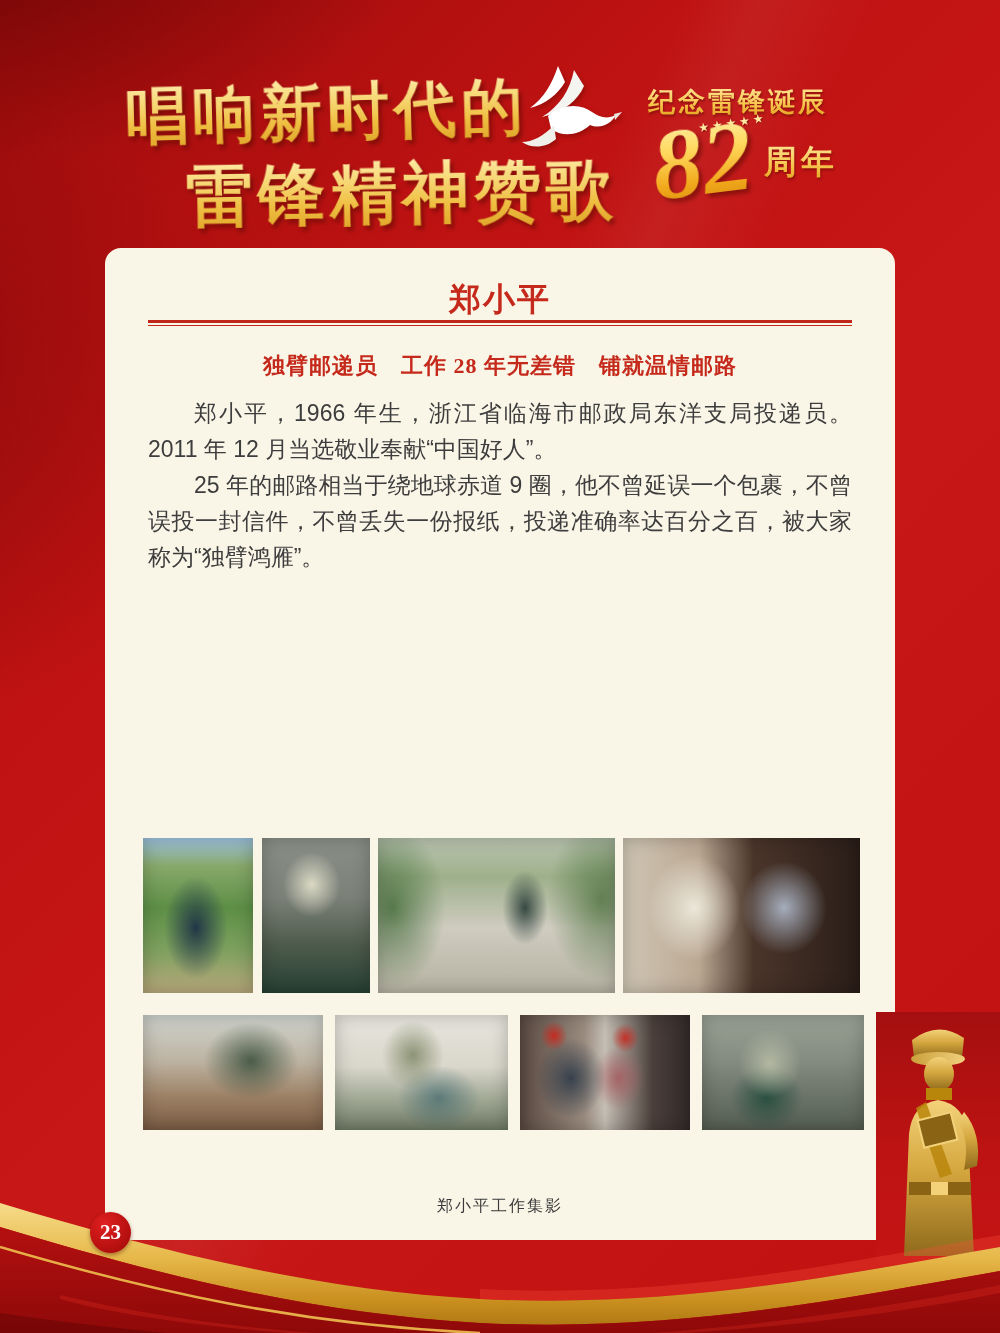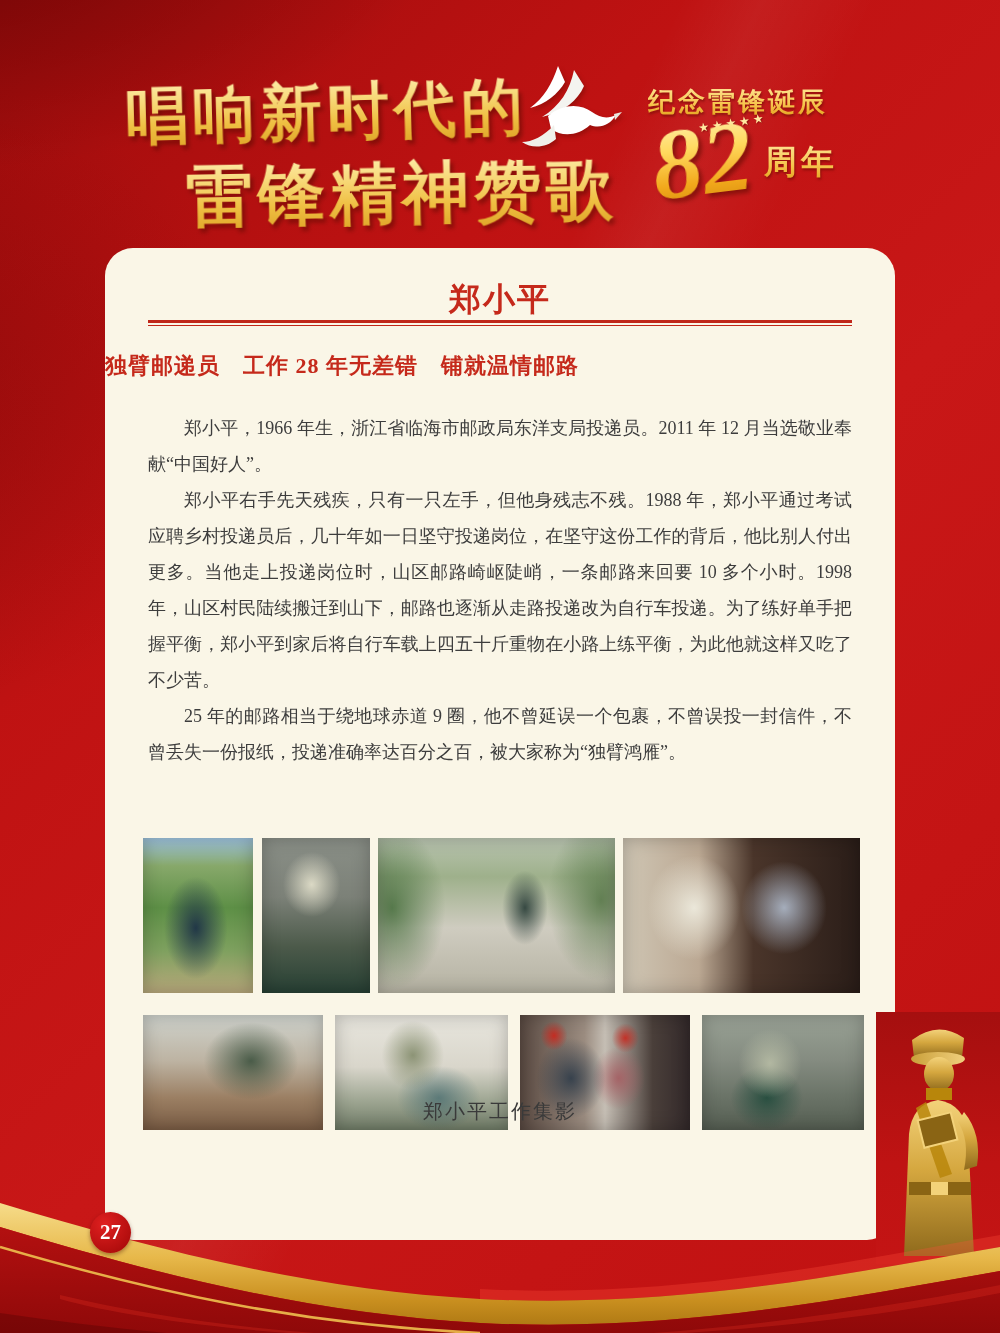--- a/index.html
+++ b/index.html
@@ -40,33 +40,33 @@
     background:linear-gradient(180deg,#fff6c8 0%,#ffd95e 40%,#f2a91c 70%,#cf8408 100%);
     -webkit-background-clip:text; background-clip:text; color:transparent;
     filter:drop-shadow(3px 4px 2px rgba(90,10,0,.55)); }
   .badge-suffix { position:absolute; left:124px; top:60px; font-size:33px; font-weight:800; letter-spacing:4px;
     background:linear-gradient(180deg,#ffe9a0 0%,#f7c64e 55%,#e09a14 100%);
     -webkit-background-clip:text; background-clip:text; color:transparent;
     filter:drop-shadow(1px 2px 1px rgba(90,10,0,.5)); white-space:nowrap; }
 
   
   .card { position:absolute; left:105px; top:248px; width:790px; height:992px;
-    background:#faf6e7; border-radius:28px; z-index:2; }
+    background:#faf6e7; border-radius:16px; z-index:2; }
 
   .card-title { position:absolute; top:30px; left:0; width:100%; text-align:center;
     font-family:"Liberation Serif","DejaVu Serif",serif; font-weight:700;
     font-size:32px; color:#c5291b; letter-spacing:2px; }
   .card-rule { position:absolute; top:72px; left:43px; right:43px; height:6px;
     border-top:3px solid #c0271a; border-bottom:1px solid #c0271a; }
-  .card-subtitle { position:absolute; top:103px; left:0; width:100%; 
+  .card-subtitle { position:absolute; top:103px; left:0; width:100%; text-align:center;
     font-family:"Liberation Serif","DejaVu Serif",serif; font-weight:600;
     font-size:22px; color:#c5291b; letter-spacing:1px; }
 
-  .card-body { position:absolute; top:162px; left:43px; right:43px;
-    font-family:Liberation Serif, serif; font-size:18px;
+  .card-body { position:absolute; top:147px; left:43px; right:43px;
+    font-family:Liberation Sans, sans-serif; font-size:23px;
     line-height:36px; color:#3d3d3d; text-align:justify; }
   .card-body p { text-indent:2em; }
 
   
   .photo { position:absolute; box-shadow:inset 0 0 18px rgba(0,0,0,.25); }
   .row1 .photo { top:590px; height:155px; }
   .row2 .photo { top:767px; height:115px; }
   .r1p1 { left:38px;  width:110px;
     background:radial-gradient(40% 46% at 48% 58%, rgba(25,45,70,.9), rgba(25,45,70,0) 72%),
       linear-gradient(180deg,#9ec3de 0%,#87a86a 18%,#5d8f46 45%,#7da05e 72%,#b9a97c 100%); }
@@ -93,22 +93,22 @@
     background:radial-gradient(10% 16% at 20% 18%, rgba(200,40,30,.95), transparent 80%),
       radial-gradient(10% 16% at 62% 20%, rgba(200,40,30,.9), transparent 80%),
       radial-gradient(26% 45% at 30% 55%, rgba(40,55,70,.85), transparent 78%),
       radial-gradient(20% 35% at 58% 55%, rgba(165,90,95,.85), transparent 78%),
       linear-gradient(90deg,#5a4a42 0%,#9b8c80 38%,#c5beb4 50%,#4a3f3a 78%,#33292a 100%); }
   .r2p4 { left:597px; width:162px;
     background:radial-gradient(26% 40% at 42% 42%, rgba(190,195,170,.8), transparent 75%),
       radial-gradient(28% 35% at 40% 72%, rgba(25,70,55,.8), transparent 80%),
       linear-gradient(180deg,#9aa296 0%,#848b80 40%,#6b7468 70%,#555e52 100%); }
 
-  .photo-caption { position:absolute; top:850px; left:0; width:100%; text-align:center;
-    font-size:20px; color:#3a3a3a; letter-spacing:2px; }
+  .photo-caption { position:absolute; top:948px; left:0; width:100%; text-align:center;
+    font-size:16px; color:#3a3a3a; letter-spacing:2px; }
 
   
   .statue-patch { position:absolute; left:876px; top:1012px; width:124px; height:252px; z-index:3;
     background:linear-gradient(180deg,#a50f0f 0%,#bf1313 60%,#c41414 100%); }
   .statue-patch svg { position:absolute; left:0; top:0; }
 
   .bottom-waves { position:absolute; left:0; top:1195px; width:1000px; height:138px; z-index:4; }
 
   .page-number { position:absolute; left:90px; top:1212px; width:41px; height:41px; z-index:6;
     border-radius:50%; background:radial-gradient(circle at 35% 30%, #e02020, #b00d0d 75%);
@@ -140,21 +140,20 @@
     <div class="badge-suffix">周年</div>
   </div>
 
   <div class="card">
     <div class="card-title">郑小平</div>
     <div class="card-rule"></div>
     <div class="card-subtitle">独臂邮递员　工作 28 年无差错　铺就温情邮路</div>
 
     <div class="card-body">
       <p>郑小平，1966 年生，浙江省临海市邮政局东洋支局投递员。2011 年 12 月当选敬业奉献“中国好人”。</p>
-      <p>郑小平右手先天残疾，只有一只左手，但他身残志不残。1988 年，郑小平通过考试应聘乡村投递员后，几十年如一日坚守投递岗位，在坚守这份工作的背后，他比别人付出更多。当他走上投递岗位时，山区邮路崎岖陡峭，一条邮路来回要 10 多个小时。1998 年，山区村民陆续搬迁到山下，邮路也逐渐从走路投递改为自行车投递。为了练好单手把握平衡，郑小平到家后将自行车载上四五十斤重物在小路上练平衡，为此他就这样又吃了不少苦。</p>
       <p>25 年的邮路相当于绕地球赤道 9 圈，他不曾延误一个包裹，不曾误投一封信件，不曾丢失一份报纸，投递准确率达百分之百，被大家称为“独臂鸿雁”。</p>
     </div>
 
     <div class="row1">
       <div class="photo r1p1"></div>
       <div class="photo r1p2"></div>
       <div class="photo r1p3"></div>
       <div class="photo r1p4"></div>
     </div>
     <div class="row2">
@@ -210,16 +209,16 @@
     </defs>
     <path d="M480,104 C680,114 850,78 1000,52 L1000,40 C850,66 680,104 480,94 Z" fill="rgba(255,80,60,0.30)"></path>
     <path d="M0,8 C140,50 300,94 480,104 C680,114 850,78 1000,52 L1000,76 C850,102 680,138 480,128 C300,118 140,74 0,32 Z" fill="url(#goldBand)"></path>
     <path d="M0,32 C140,74 300,118 480,128 C680,138 850,102 1000,76 L1000,138 L0,138 Z" fill="url(#silkDark)"></path>
     <path d="M60,100 C260,148 520,156 760,128 C860,116 940,102 1000,90 L1000,98 C900,118 760,138 560,144 C360,150 160,132 60,104 Z" fill="rgba(255,60,40,0.22)"></path>
     <path d="M0,118 C200,148 420,158 640,150 L640,160 C420,168 180,160 0,138 Z" fill="rgba(60,0,0,0.28)"></path>
     <path d="M0,52 C150,96 300,130 480,138" stroke="#eec04f" stroke-width="2.5" fill="none" opacity="0.9"></path>
   </svg>
 
   <div class="page-number">
-    <span>27</span>
+    <span>23</span>
   </div>
 
 </div>
 
 </body></html>

